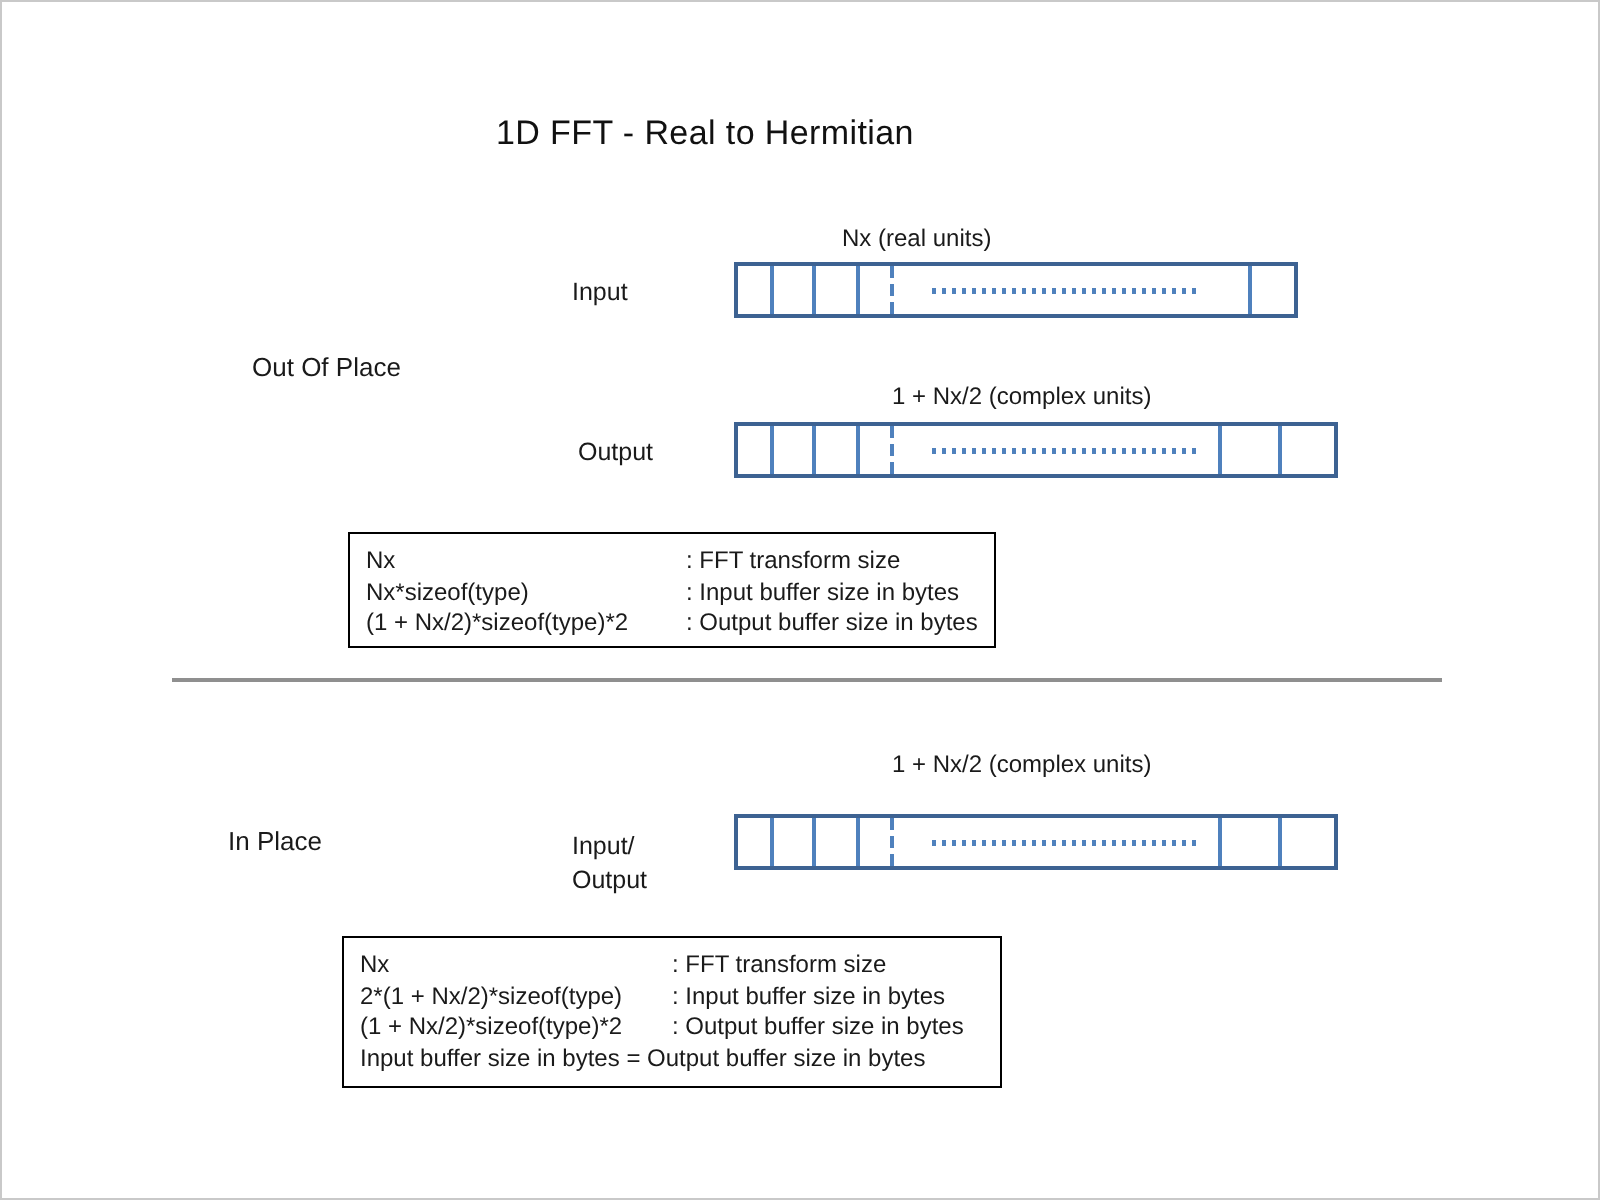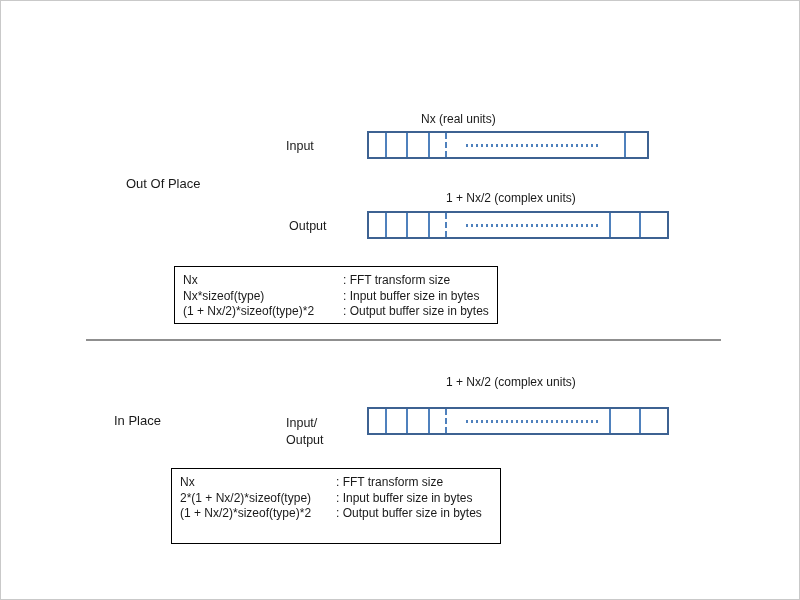--- a/index.html
+++ b/index.html
@@ -75,20 +75,21 @@
   .info-expr { flex: 0 0 auto; }
   .box1 .info-expr { width: 160px; }
   .box2 .info-expr { width: 156px; }
   .info-footer { white-space: nowrap; }
 </style>
 </head>
 <body>
 
 <div id="slide">
 
+  <div class="abs title">1D FFT - Real to Hermitian</div>
 
   <div class="abs section-label" style="left:125px; top:175px;">Out Of Place</div>
 
   <div class="abs size-label" style="left:420px; top:110px;">Nx (real units)</div>
   <div class="abs row-label" style="left:285px; top:137px;">Input</div>
   <div class="buffer" style="left:366px; top:130px; width:282px;">
     <div class="vdiv" style="left:16px;"></div>
     <div class="vdiv" style="left:37px;"></div>
     <div class="vdiv" style="left:59px;"></div>
     <div class="vdash" style="left:76px;"></div>
@@ -152,15 +153,16 @@
       <span class="info-desc">: FFT transform size</span>
     </div>
     <div class="info-row">
       <span class="info-expr">2*(1 + Nx/2)*sizeof(type)</span>
       <span class="info-desc">: Input buffer size in bytes</span>
     </div>
     <div class="info-row">
       <span class="info-expr">(1 + Nx/2)*sizeof(type)*2</span>
       <span class="info-desc">: Output buffer size in bytes</span>
     </div>
+    <div class="info-footer">Input buffer size in bytes = Output buffer size in bytes</div>
   </div>
 
 </div>
 
 </body></html>

